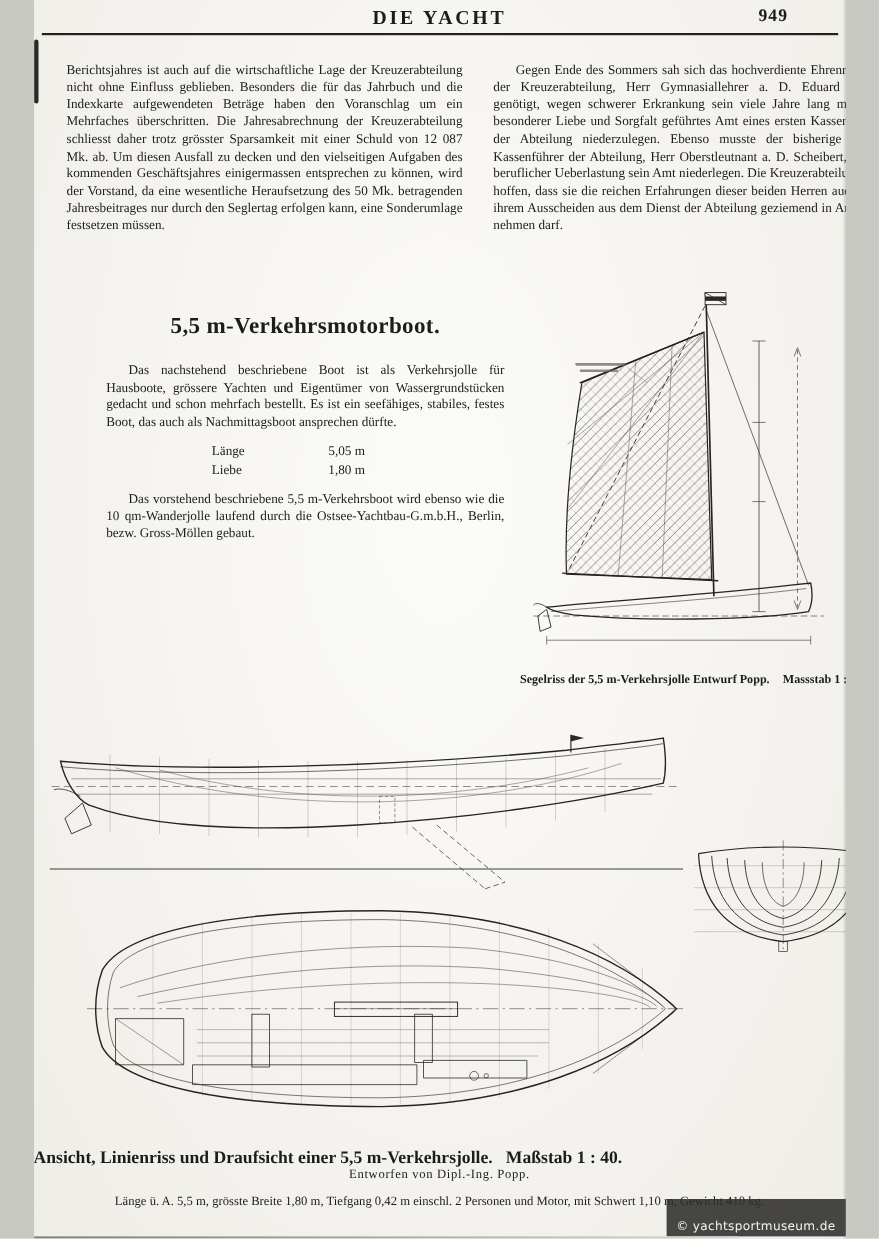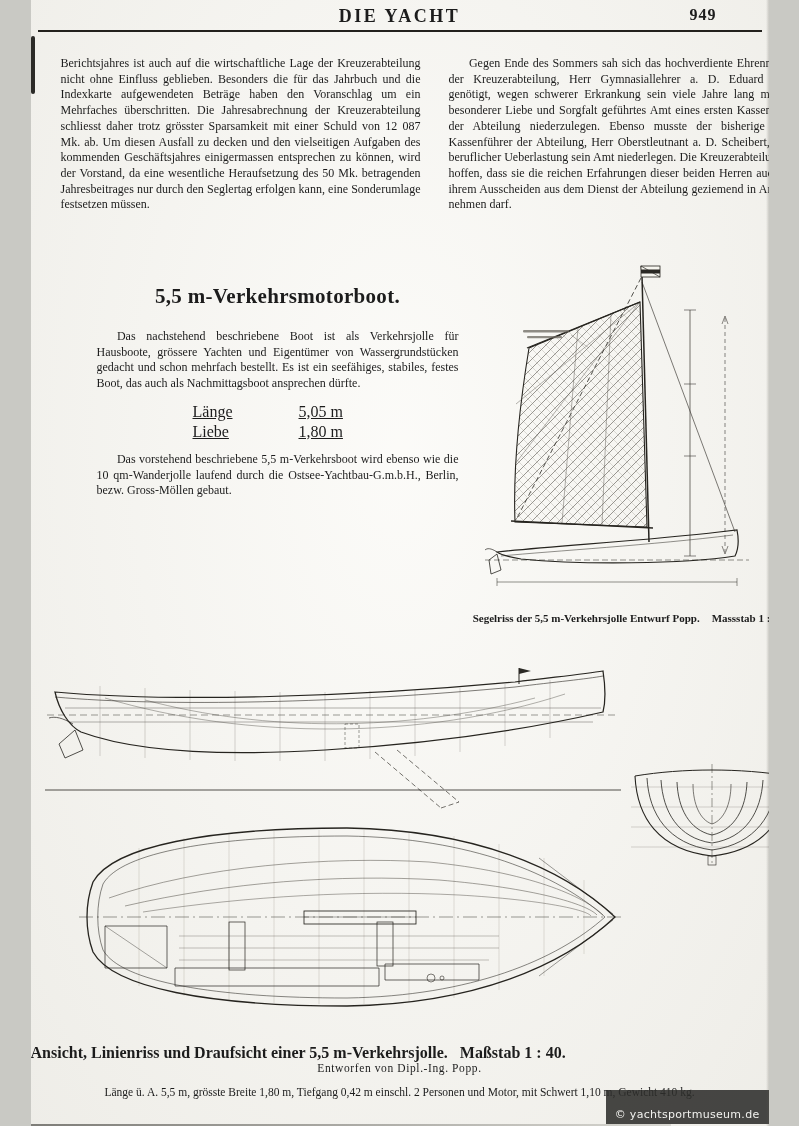--- a/index.html
+++ b/index.html
@@ -13,21 +13,21 @@
 
   .columns{position:absolute;top:44px;left:30px;width:745px;display:flex;gap:28px;}
   .col{font-size:12px;line-height:1.31;text-align:justify;}
   .col-left{width:360px;}
   .col-right{width:357px;}
   .indent{text-indent:1.7em;}
 
   .article{position:absolute;top:284px;left:30px;width:362px;margin-left:36px;}
   .article-heading{text-align:center;font-size:21px;font-weight:bold;letter-spacing:0.3px;margin:0 0 20px 0;}
   .article p{font-size:12px;line-height:1.31;text-align:justify;text-indent:1.7em;margin:0 0 10px 0;}
-  .specs{margin:2px 0 10px 96px;font-size:16px;border-collapse:collapse;text-decoration:underline;}
+  .specs{margin:2px 0 10px 96px;font-size:12px;border-collapse:collapse;}
   .specs td{padding:1px 0;}
   .specs td.spec-label{width:106px;}
 
   .sailplan{position:absolute;left:452px;top:263px;width:318px;height:342px;}
   .sailplan svg{width:100%;height:100%;display:block;}
   .sailplan-caption{position:absolute;left:428px;top:612px;width:348px;text-align:center;font-size:11px;font-weight:bold;}
   .cap-scale{margin-left:12px;}
 
   .sideview{position:absolute;left:14px;top:666px;width:578px;height:150px;}
   .sideview svg{width:100%;height:100%;display:block;}

